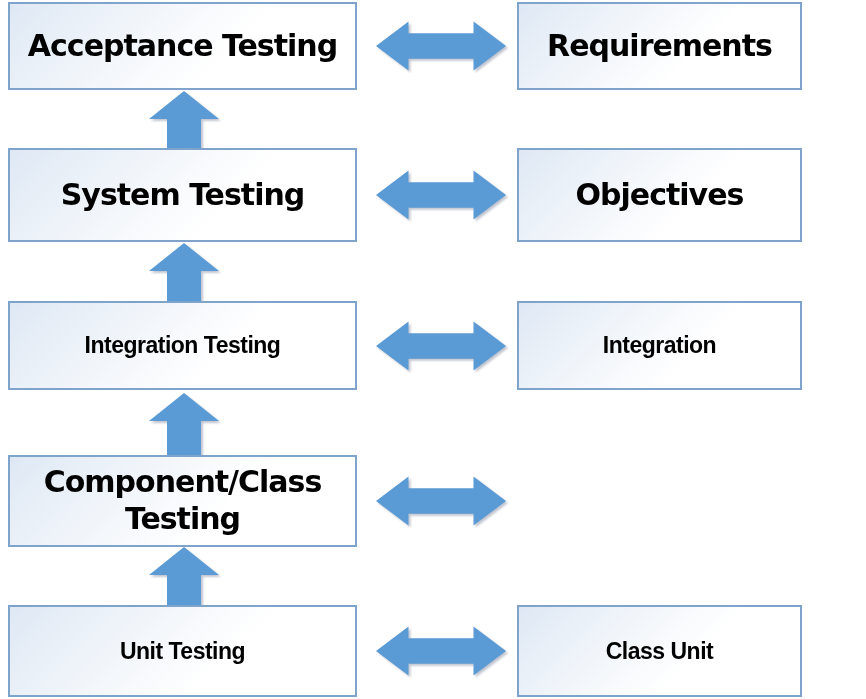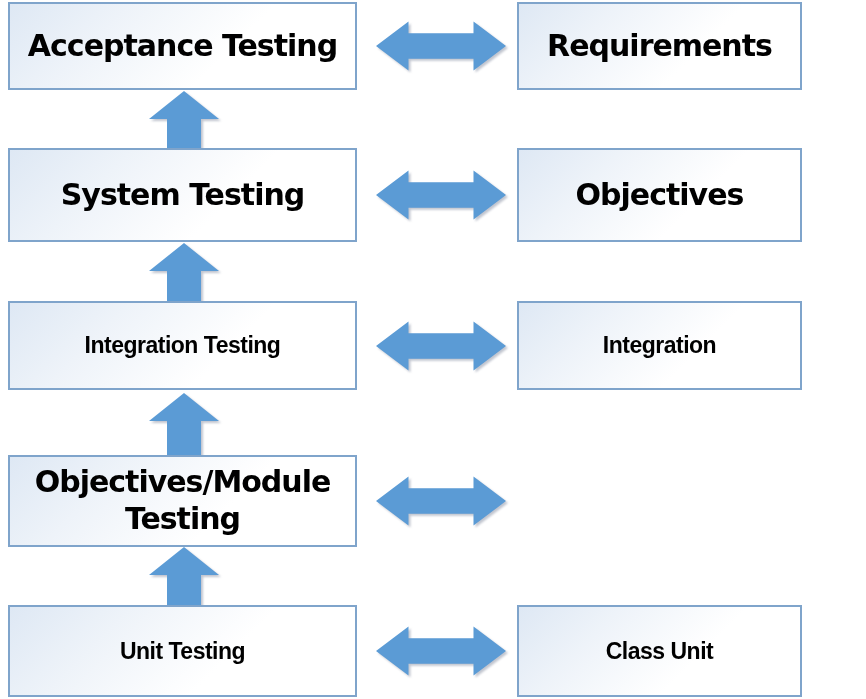--- a/index.html
+++ b/index.html
@@ -101,21 +101,21 @@
   </svg>
   <div class="box right-col row3 narrow">
     <span>Integration</span>
   </div>
 
   <svg class="arrow up up3" viewBox="0 0 70 62">
     <polygon points="35,0 70,28 52,28 52,62 18,62 18,28 0,28" fill="#5b9bd5"></polygon>
   </svg>
 
   <div class="box left-col row4 wide">
-    <span>Objectives/Module
+    <span>Component/Class
 Testing</span>
   </div>
   <svg class="arrow h-arrow h4" viewBox="0 0 132 50">
     <polygon points="0,25 33,0 33,12 99,12 99,0 132,25 99,50 99,38 33,38 33,50" fill="#5b9bd5"></polygon>
   </svg>
 
   <svg class="arrow up up4" viewBox="0 0 70 62">
     <polygon points="35,0 70,28 52,28 52,62 18,62 18,28 0,28" fill="#5b9bd5"></polygon>
   </svg>
 

